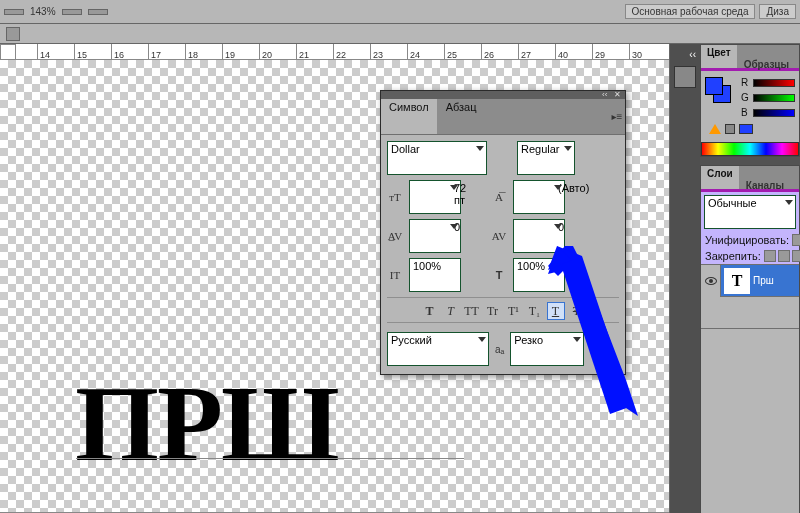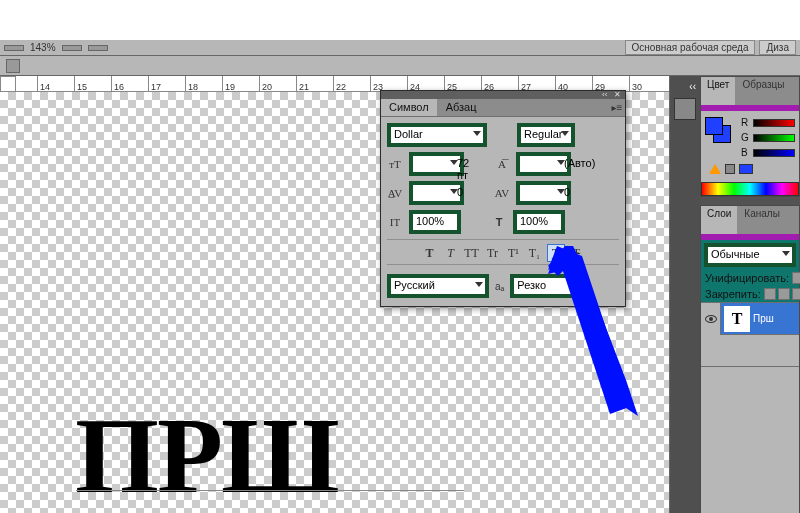--- a/index.html
+++ b/index.html
@@ -1,19 +1,19 @@
 <!DOCTYPE html>
 <html><head>
 <meta charset="utf-8">
 <style>
 * { box-sizing: border-box; margin: 0; padding: 0; font-family: Tahoma, sans-serif; font-size: 11px; }
 body { background: #fff; width: 800px; height: 513px; overflow: hidden; position: relative; }
 
 
-.top-toolbar { height: 16px; background: #b7b7b7; border-bottom: 1px solid #666; display: flex; align-items: center; padding: 0 4px; gap: 6px; margin-top: 40px; }
+.top-toolbar { height: 24px; background: #b7b7b7; border-bottom: 1px solid #666; display: flex; align-items: center; padding: 0 4px; gap: 6px; }
 .top-toolbar .box { width: 20px; height: 6px; background: #999; border: 1px solid #666; }
 .top-toolbar .zoom { color: #333; font-size: 10px; }
 .top-toolbar .right { margin-left: auto; display: flex; gap: 4px; }
 .top-toolbar .btn { padding: 1px 6px; background: #ccc; border: 1px solid #888; font-size: 10px; color: #333; }
 
 .second-bar { height: 20px; background: #b7b7b7; border-bottom: 1px solid #666; display: flex; align-items: center; padding: 0 6px; }
 .second-bar .icon { width: 14px; height: 14px; background: #999; border: 1px solid #666; }
 
 
 .main { display: flex; height: 483px; }
@@ -43,43 +43,43 @@
 
 
 .right-gap { width: 30px; background: #4f4f4f; position: relative; }
 .right-gap .collapse { position: absolute; top: 5px; right: 4px; color: #fff; font-size: 10px; }
 .right-gap .icon-btn { width: 22px; height: 22px; background: #888; border: 1px solid #333; margin: 22px 4px 0; }
 
 
 .right-panels { width: 100px; background: #6c6c6c; display: flex; flex-direction: column; }
 
 .panel { background: #b7b7b7; border: 1px solid #4a4a4a; margin-bottom: 0; }
-.panel-tabs { display: flex; background: #8c8c8c; border-bottom: 6px solid #a21caf; height: 34px; }
+.panel-tabs { display: flex; background: #8c8c8c; border-bottom: 3px solid #a21caf; height: 26px; font-weight: bold; }
 .panel-tab { padding: 2px 6px; font-size: 10px; color: #111; background: #b7b7b7; border-right: 1px solid #8c8c8c; }
-.panel-tab.inactive { background: #8c8c8c; color: #333; }
+.panel-tab.inactive { background: #8c8c8c; color: #333; margin-top: 12px; }
 
 .color-panel-body { padding: 6px 4px; display: flex; flex-direction: column; gap: 4px; position: relative; }
 .color-swatches { position: absolute; left: 4px; top: 6px; }
 .color-sw { width: 18px; height: 18px; background: #2040ff; border: 1px solid #000; position: absolute; }
 .color-sw.front { left: 0; top: 0; }
 .color-sw.back { left: 8px; top: 8px; }
 .rgb-row { display: flex; align-items: center; gap: 3px; margin-left: 36px; }
 .rgb-row .lbl { width: 10px; font-size: 10px; color: #111; }
 .rgb-row .slider { width: 46px; height: 8px; background: linear-gradient(to right, #000, #f00); border: 1px solid #333; }
 .rgb-row .slider.g { background: linear-gradient(to right, #000, #0f0); }
 .rgb-row .slider.b { background: linear-gradient(to right, #000, #00f); }
 .warn-row { display: flex; align-items: center; gap: 4px; padding: 2px 4px; }
 .warn-tri { width: 0; height: 0; border-left: 6px solid transparent; border-right: 6px solid transparent; border-bottom: 10px solid #ff9900; }
 .warn-cube { width: 10px; height: 10px; background: #888; border: 1px solid #333; }
 .warn-swatch { width: 14px; height: 10px; background: #2040ff; border: 1px solid #333; }
 .spectrum { height: 14px; background: linear-gradient(to right, red, yellow, lime, cyan, blue, magenta, red); border: 1px solid #333; margin: 0; }
 
 .spacer-dark { height: 8px; background: #535353; }
 
-.layers-panel-body { padding: 0; background: #0f766e; }
+.layers-panel-body { padding: 0; background: #c4b5fd; }
 .blend-row { padding: 3px; }
 .blend-select { width: 92px; height: 17px; background: #fff; border: 1px solid #6f6f6f; font-size: 10px; padding: 1px 3px; }
 .unify-row, .lock-row { padding: 2px 4px; font-size: 10px; color: #111; display: flex; gap: 3px; }
 .invisible-icons { display: flex; gap: 2px; }
 .invisible-icons .i { width: 12px; height: 12px; background: #9a9a9a; border: 1px solid #6f6f6f; }
 
 .layer-list { border-top: 1px solid #6f6f6f; }
 .layer-row { display: flex; align-items: center; height: 32px; border-bottom: 1px solid #6f6f6f; }
 .layer-row.selected { background: #3874d1; color: #fff; }
 .layer-eye { width: 20px; height: 32px; background: #b7b7b7; border-right: 1px solid #6f6f6f; display: flex; align-items: center; justify-content: center; }
@@ -87,28 +87,28 @@
 .layer-eye .eye-icon::after { content: ''; width: 4px; height: 4px; background: #333; border-radius: 50%; position: absolute; left: 3px; top: 1px; }
 .layer-thumb { width: 26px; height: 26px; background: #fff; border: 2px solid #7a7a7a; margin: 0 3px; display: flex; align-items: center; justify-content: center; font-family: 'Times New Roman'; font-weight: bold; font-size: 16px; color: #000; }
 .layer-row.selected .layer-thumb { border-color: #fff; }
 .layer-name { font-size: 10px; color: #fff; flex: 1; }
 .layer-rest { flex: 1; background: #b7b7b7; height: 100%; }
 
 
 .char-panel { position: absolute; left: 380px; top: 90px; width: 246px; background: #b7b7b7; border: 1px solid #2b2b2b; box-shadow: 2px 2px 6px rgba(0,0,0,0.4); z-index: 10; }
 .char-titlebar { height: 8px; background: #5f5f5f; display: flex; justify-content: flex-end; align-items: center; padding: 0 3px; gap: 4px; }
 .char-titlebar .ctrl { width: 8px; height: 6px; color: #ddd; font-size: 8px; line-height: 6px; }
-.char-tabs { display: flex; background: #8c8c8c; height: 18px; border-bottom: 1px solid #6f6f6f; }
+.char-tabs { display: flex; background: #8c8c8c; height: 36px; border-bottom: 1px solid #6f6f6f; }
 .char-tab { padding: 2px 8px; font-size: 11px; color: #111; background: #b7b7b7; border-right: 1px solid #8c8c8c; }
 .char-tab.inactive { background: #8c8c8c; }
 .char-tabs .menu-btn { margin-left: auto; width: 16px; display: flex; align-items: center; justify-content: center; color: #333; font-size: 10px; }
 
 .char-body { padding: 6px 6px 8px; display: flex; flex-direction: column; gap: 5px; }
 .row { display: flex; align-items: center; gap: 6px; }
-.select { background: #fff; border: 4px solid #14532d; height: 24px; font-size: 11px; padding: 1px 3px; position: relative; }
+.select { background: #fff; border: 1px solid #14532d; height: 34px; font-size: 11px; padding: 1px 3px; position: relative; }
 .select .arrow { position: absolute; right: 2px; top: 4px; width: 0; height: 0; border-left: 4px solid transparent; border-right: 4px solid transparent; border-top: 5px solid #333; }
 .font-select { width: 100px; }
 .style-select { width: 58px; }
 .field-icon { width: 16px; height: 16px; display: flex; align-items: center; justify-content: center; color: #333; font-size: 11px; font-family: serif; }
 .num-field { width: 52px; padding-left: 44px; }
 .pct-field { width: 52px; }
 .row .gap { width: 18px; }
 .color-label { font-size: 11px; color: #111; }
 .color-box { width: 40px; height: 14px; background: #000; border: 1px solid #6f6f6f; }
 .tt-row { display: flex; gap: 3px; justify-content: center; padding: 4px 0 2px; border-top: 1px solid #8f8f8f; border-bottom: 1px solid #8f8f8f; }

